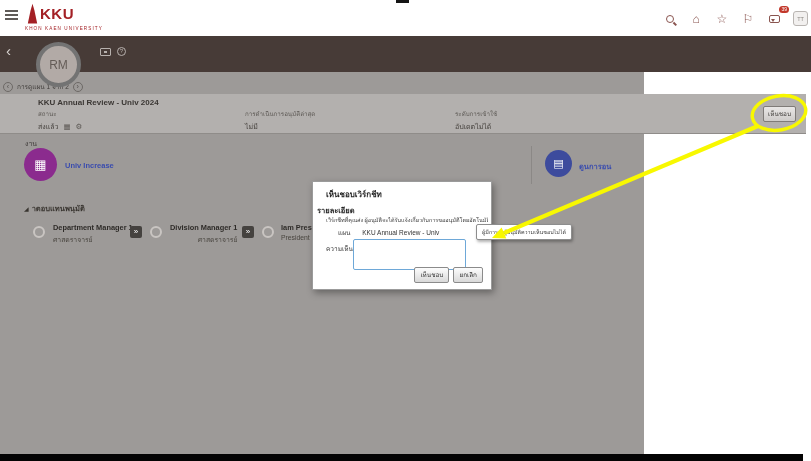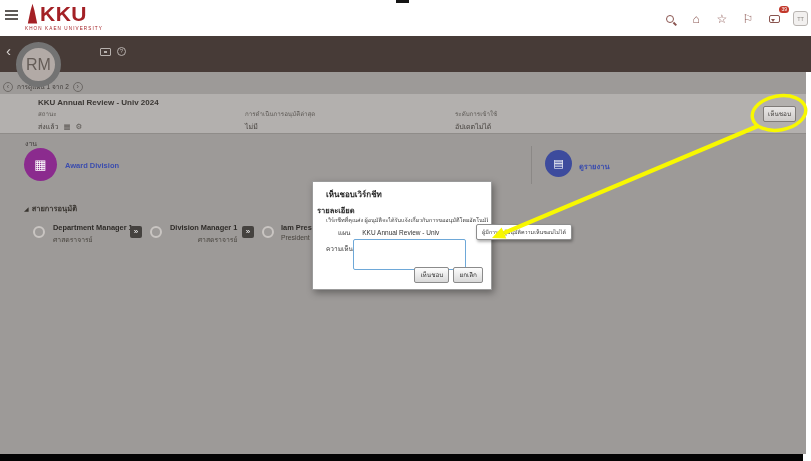--- a/index.html
+++ b/index.html
@@ -6,52 +6,52 @@
   html,body { background:#fff; }
   body { font-family:"Liberation Sans","DejaVu Sans",sans-serif; }
   .screen { position:relative; width:811px; height:461px; background:#fff; overflow:hidden; }
 
   
   .topbar { position:absolute; left:0; top:0; width:811px; height:36px; background:#ffffff; }
   .hamburger { position:absolute; left:5px; top:10px; width:13px; height:11px; cursor:pointer; }
   .hamburger i { display:block; height:2px; background:#5f5b58; margin-bottom:2px; }
   .brand { position:absolute; left:25px; top:3px; color:#a32025; }
   .brand-row { display:flex; align-items:flex-start; }
-  .brand-text { font-size:21px; font-weight:bold; letter-spacing:0.5px; line-height:22px; color:#a32025; }
+  .brand-text { font-size:15px; font-weight:bold; letter-spacing:0.5px; line-height:22px; color:#a32025; }
   .brand-sub { font-size:4.6px; letter-spacing:1.1px; color:#a32025; margin-top:1px; }
   .top-icons { position:absolute; right:3px; top:11px; display:flex; align-items:center; gap:12px; }
   .tico { width:14px; height:14px; display:flex; align-items:center; justify-content:center;
           color:#8a5550; font-size:12px; line-height:14px; cursor:pointer; }
   .search-glyph { position:relative; width:8px; height:8px; border:1.6px solid #8a5550; border-radius:50%; }
   .search-glyph::after { content:""; position:absolute; width:4px; height:1.6px; background:#8a5550;
           transform:rotate(45deg); left:6px; top:7px; }
   .chat-glyph { position:relative; width:11px; height:8px; border:1.4px solid #8a5550; border-radius:2px; }
   .chat-glyph::after { content:""; position:absolute; left:1px; bottom:-3px; border:3px solid transparent;
           border-top-color:#8a5550; border-left-width:2px; border-right-width:2px; }
   .badge { position:absolute; top:-6px; right:-8px; background:#c2372a; color:#fff; font-size:5px;
           line-height:7px; padding:0 2px; border-radius:4px; }
   .tt-avatar { width:15px; height:15px; border:1px solid #b9b5b2; border-radius:3px; background:#f2f0ef;
           color:#8d8985; font-size:5.5px; display:flex; align-items:center; justify-content:center; cursor:pointer; }
   .top-dash { position:absolute; left:396px; top:0; width:13px; height:3px; background:#151515; }
 
   
   .titlebar { position:absolute; left:0; top:36px; width:811px; height:36px; background:#473b37; }
   .back-chv { position:absolute; left:6px; top:42px; color:#d9d4d1; font-size:15px; cursor:pointer; }
-  .rm-avatar { position:absolute; left:16px; top:42px; width:45px; height:45px; border-radius:50%;
-          background:#b2aaa6; border:6px solid #737373; color:#645c57; font-size:16px;
+  .rm-avatar { position:absolute; left:36px; top:42px; width:45px; height:45px; border-radius:50%;
+          background:#b2aaa6; border:4px solid #737373; color:#645c57; font-size:12px;
           display:flex; align-items:center; justify-content:center; z-index:5; }
   .page-title { position:absolute; left:100px; top:47px; color:#e9e5e2; font-size:10.5px; display:flex;
           align-items:center; gap:6px; white-space:nowrap; }
   .video-ico { width:11px; height:8px; border:1px solid #b7b1ae; border-radius:1px; position:relative; display:inline-block; }
   .video-ico::after { content:""; position:absolute; left:3px; top:2px; width:3px; height:2px; background:#b7b1ae; }
   .help-ico { width:9px; height:9px; border:1px solid #b7b1ae; border-radius:50%; color:#b7b1ae;
           font-size:6px; line-height:7px; text-align:center; display:inline-block; }
 
   
-  .content { position:absolute; left:0; top:72px; width:806px; height:382px; background:#9d9a98; }
+  .content { position:absolute; left:0; top:72px; width:644px; height:382px; background:#9d9a98; }
 
   .pager { position:absolute; left:3px; top:10px; display:flex; align-items:center; gap:4px;
           font-size:6.5px; color:#403d3a; }
   .pager-btn { width:10px; height:10px; border:1px solid #6d6966; border-radius:50%; font-size:7px;
           line-height:8px; text-align:center; color:#55514e; cursor:pointer; background:transparent; }
 
   .ws-band { position:absolute; left:0; top:22px; width:806px; height:40px; background:#b3b0ae;
           border-bottom:1px solid #8f8c89; }
   .ws-name { position:absolute; left:38px; top:4px; font-size:8px; font-weight:bold; color:#3b3734; }
   .ws-col { position:absolute; top:15px; }
@@ -185,28 +185,28 @@
         <div class="ws-label">ระดับการเข้าใช้</div>
         <div class="ws-value">
             <span>อัปเดตไม่ได้</span>
           </div>
       </div>
       <div class="approve-chip">เห็นชอบ</div>
     </div>
 
     <div class="tasks-head">งาน</div>
     <div class="task-circle task-award">▦</div>
-    <span class="task-link link-award">Award Division</span>
+    <span class="task-link link-award">Univ Increase</span>
     <div class="task-divider"></div>
     <div class="task-circle task-report">▤</div>
-    <span class="task-link link-report">ดูรายงาน</span>
+    <span class="task-link link-report">ดูนการอน</span>
 
     <div class="appr-head">
       <span class="appr-tri">◢</span>
-      <span>สายการอนุมัติ</span>
+      <span>าตอบแทนพนุมัติ</span>
     </div>
 
     <span class="radio r1"></span>
     <div class="step-txt s1">
       <div class="step-name">Department Manager 1</div>
       <div class="step-title">ศาสตราจารย์</div>
     </div>
     <span class="chain-badge b1">»</span>
     <span class="radio r2"></span>
     <div class="step-txt s2">

